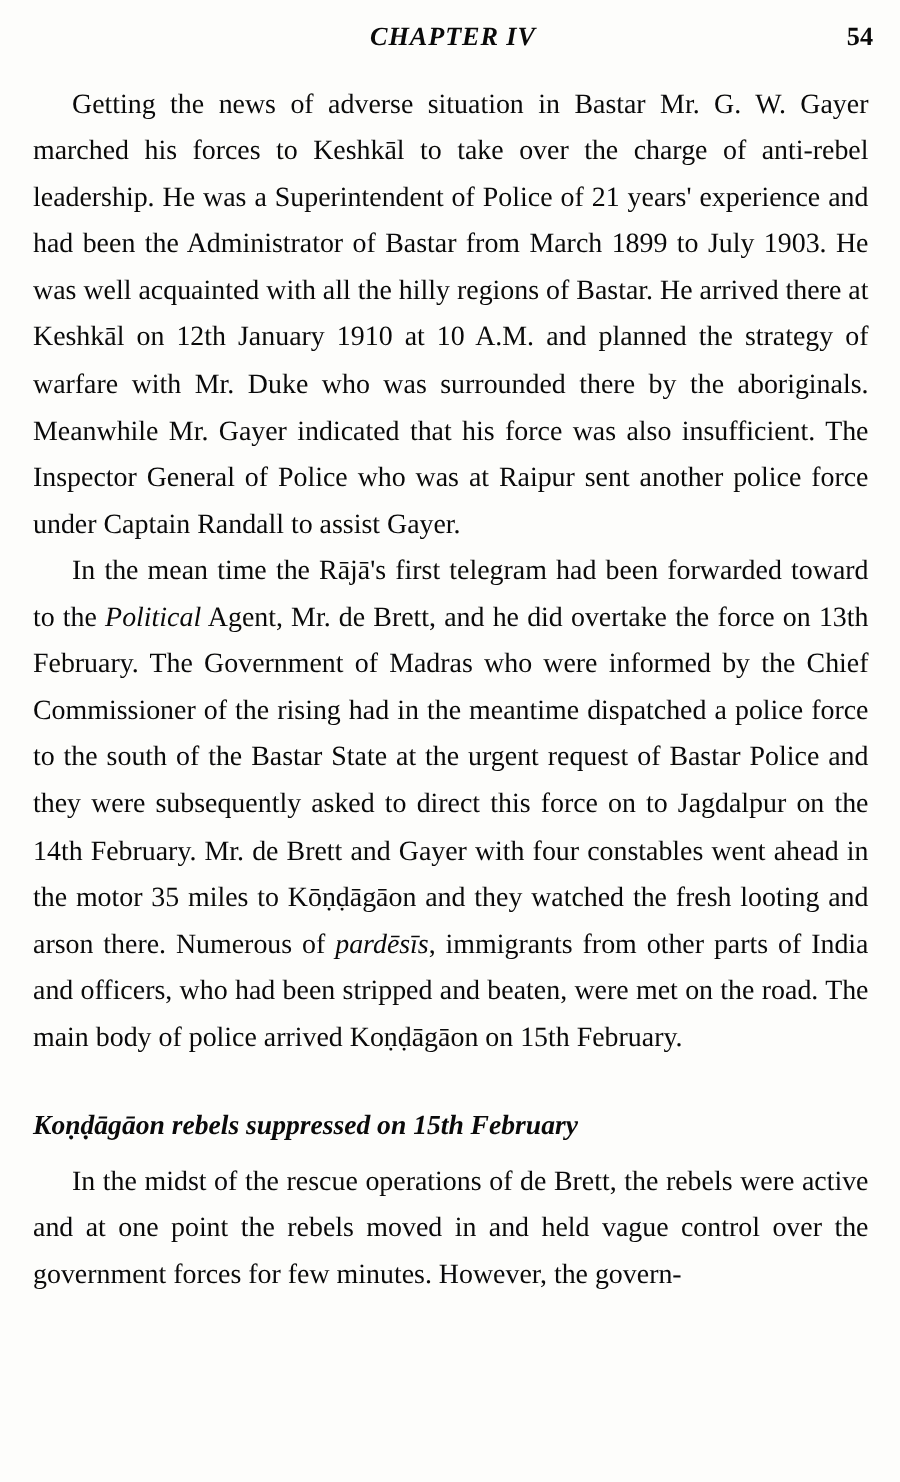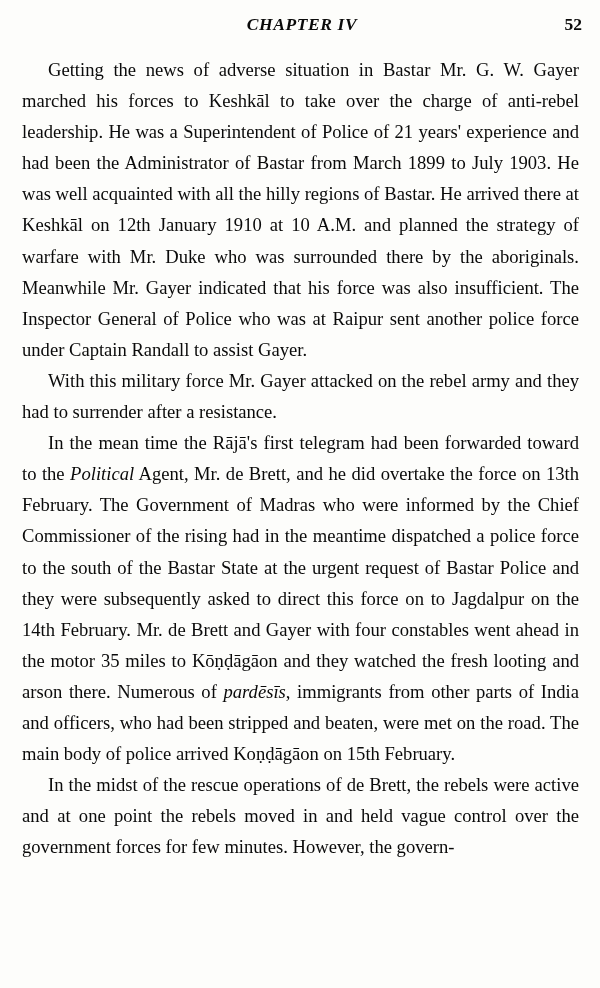--- a/index.html
+++ b/index.html
@@ -72,27 +72,27 @@
   em.it {
   }
 </style>
 </head>
 <body>
 
 <div class="page" style="background: rgb(253, 253, 251); color: rgb(10, 10, 10);">
 
   <div class="page-header">
     <div class="running-head">CHAPTER IV</div>
-    <div class="folio">52</div>
+    <div class="folio">54</div>
   </div>
 
   <div class="body-block">
     <div id="paras-before">
         <p class="para">Getting the news of adverse situation in Bastar Mr. G. W. Gayer marched his forces to Keshkāl to take over the charge of anti-rebel leadership. He was a Superintendent of Police of 21 years' experience and had been the Administrator of Bastar from March 1899 to July 1903. He was well acquainted with all the hilly regions of Bastar. He arrived there at Keshkāl on 12th January 1910 at 10 A.M. and planned the strategy of warfare with Mr. Duke who was surrounded there by the aboriginals. Meanwhile Mr. Gayer indicated that his force was also insufficient. The Inspector General of Police who was at Raipur sent another police force under Captain Randall to assist Gayer.</p>
-        <p class="para">With this military force Mr. Gayer attacked on the rebel army and they had to surrender after a resistance.</p>
         <p class="para">In the mean time the Rājā's first telegram had been forwarded toward to the <em class="it">Political</em> Agent, Mr. de Brett, and he did overtake the force on 13th February. The Government of Madras who were informed by the Chief Commissioner of the rising had in the meantime dispatched a police force to the south of the Bastar State at the urgent request of Bastar Police and they were subsequently asked to direct this force on to Jagdalpur on the 14th February. Mr. de Brett and Gayer with four constables went ahead in the motor 35 miles to Kōṇḍāgāon and they watched the fresh looting and arson there. Numerous of <em class="it">pardēsīs</em>, immigrants from other parts of India and officers, who had been stripped and beaten, were met on the road. The main body of police arrived Koṇḍāgāon on 15th February.</p>
       </div>
+    <div class="subhead">Koṇḍāgāon rebels suppressed on 15th February</div>
     <div id="paras-after">
         <p class="para">In the midst of the rescue operations of de Brett, the rebels were active and at one point the rebels moved in and held vague control over the government forces for few minutes. However, the govern-</p>
       </div>
   </div>
 
 </div>
 
 </body></html>

